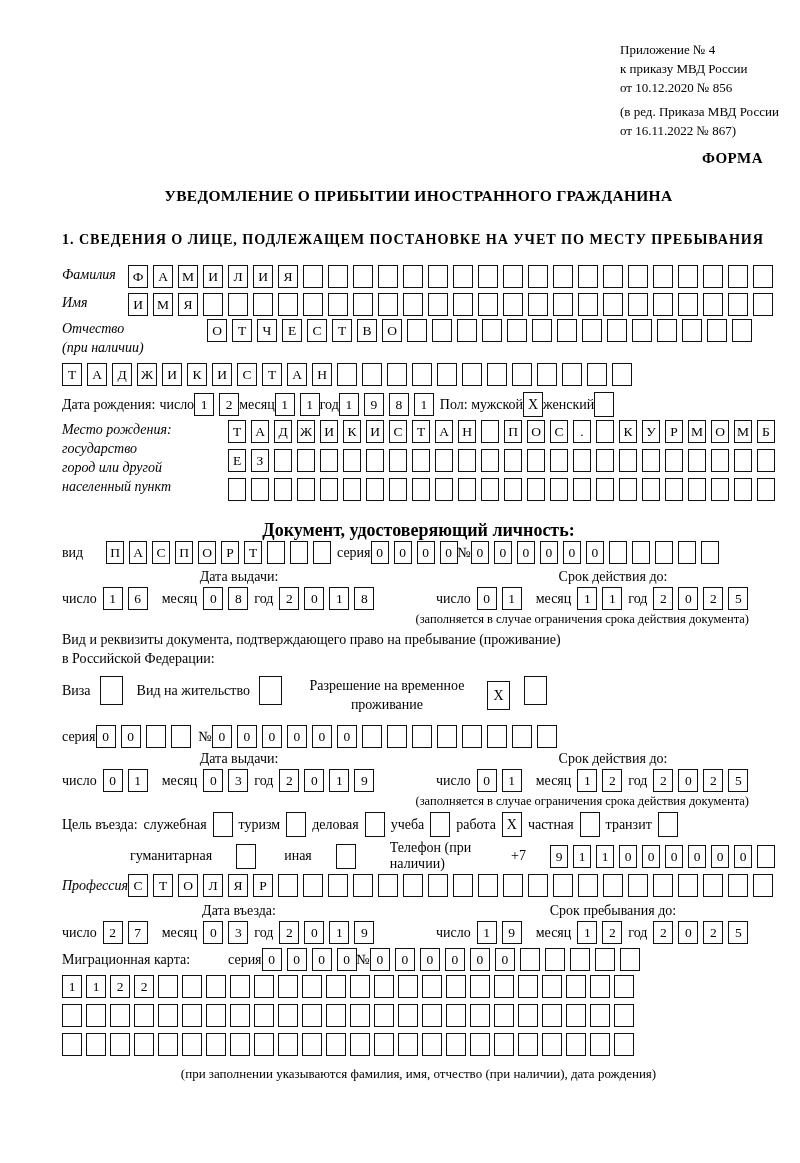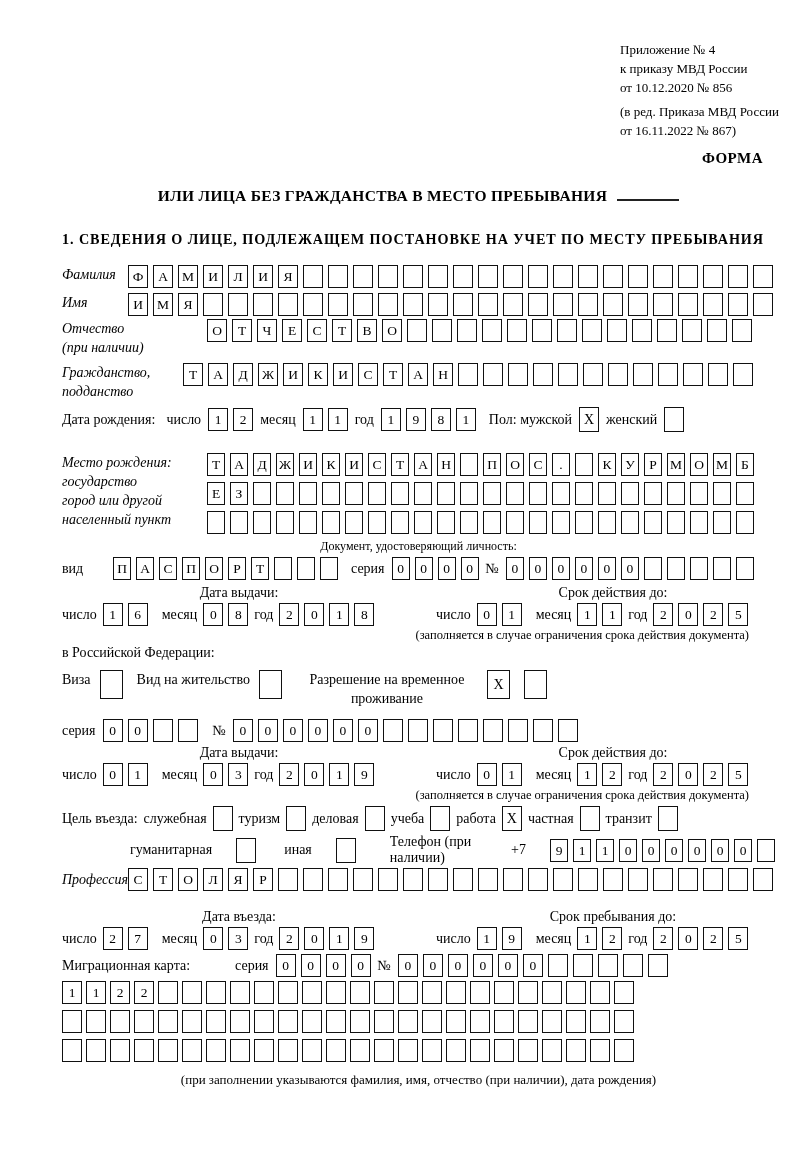--- a/index.html
+++ b/index.html
@@ -24,26 +24,26 @@
     text-align:center; font-size:13.5px; line-height:21px; background:#fff;
   }
   .sm .cell { width:18px; }
   .g4 { gap:4px; } .g4 .cell { width:20px; }
   .cb {
     display:inline-block; width:20px; height:25px; border:1.7px solid #111;
     text-align:center; font-size:14px; line-height:23px; flex-shrink:0; background:#fff;
   }
   .cb-lg { width:23px; height:29px; line-height:27px; }
   .stack { display:flex; flex-direction:column; gap:6px; }
-  .inline { display:flex; align-items:center; gap:7px; font-size:14px; }
+  .inline { display:flex; align-items:center; font-size:14px; }
   .dgroup { width:354px; flex-shrink:0; }
   .dtitle { text-align:center; font-size:14px; line-height:16px; }
   .drow { display:flex; align-items:center; gap:6px; font-size:14px; margin-top:2px; }
   .note { text-align:right; padding-right:26px; font-size:12.5px; line-height:15px; margin-top:2px; }
-  .opt { display:flex; align-items:flex-start; gap:9px; }
+  .opt { display:flex; align-items:center; gap:9px; }
   .opt .ol { font-size:14px; line-height:19px; }
   .center { text-align:center; }
   .introline { font-size:14px; line-height:19px; }
   .rep-note { font-size:13px; line-height:16px; text-align:center; margin-top:4px; }
 </style>
 </head>
 <body>
 
 <div class="page">
 
@@ -53,21 +53,21 @@
     <div>от 10.12.2020 № 856</div>
     <div class="sub">
       <div>(в ред. Приказа МВД России</div>
       <div>от 16.11.2022 № 867)</div>
     </div>
   </div>
 
   <div class="forma">ФОРМА</div>
 
   <div class="title">
-    <div><span>ИЛИ ЛИЦА БЕЗ ГРАЖДАНСТВА В МЕСТО ПРЕБЫВАНИЯ</span><span class="title-blank"></span></div>
+    <div>УВЕДОМЛЕНИЕ О ПРИБЫТИИ ИНОСТРАННОГО ГРАЖДАНИНА</div>
   </div>
 
   <div class="sec1">1. СВЕДЕНИЯ О ЛИЦЕ, ПОДЛЕЖАЩЕМ ПОСТАНОВКЕ НА УЧЕТ ПО МЕСТУ ПРЕБЫВАНИЯ</div>
 
   <div class="frow" style="margin-top:17px;">
     <span class="flabel" style="width:66px;">Фамилия</span>
     <span class="cells">
         <span class="cell">Ф</span>
         <span class="cell">А</span>
         <span class="cell">М</span>
@@ -154,24 +154,20 @@
         <span class="cell"></span>
         <span class="cell"></span>
         <span class="cell"></span>
         <span class="cell"></span>
         <span class="cell"></span>
         <span class="cell"></span>
       </span>
   </div>
 
   <div class="frow" style="margin-top:6px;">
-    <span class="flabel" style="width:121px;">
-      <span style="display:block;">Гражданство,</span>
-      <span style="display:block;">подданство</span>
-    </span>
     <span class="cells">
         <span class="cell">Т</span>
         <span class="cell">А</span>
         <span class="cell">Д</span>
         <span class="cell">Ж</span>
         <span class="cell">И</span>
         <span class="cell">К</span>
         <span class="cell">И</span>
         <span class="cell">С</span>
         <span class="cell">Т</span>
@@ -210,21 +206,21 @@
         <span class="cell">9</span>
         <span class="cell">8</span>
         <span class="cell">1</span>
       </span>
     <span style="margin-left:6px;"><span>Пол:</span> <span>мужской</span></span>
     <span class="cb">X</span>
     <span>женский</span>
     <span class="cb"></span>
   </div>
 
-  <div class="frow" style="margin-top:21px;">
+  <div class="frow" style="margin-top:3px;justify-content:space-between;">
     <span class="flabel" style="width:145px;">
       <span style="display:block;">Место рождения:</span>
       <span style="display:block;">государство</span>
       <span style="display:block;">город или другой</span>
       <span style="display:block;">населенный пункт</span>
     </span>
     <span class="stack">
       <span class="cells sm">
           <span class="cell">Т</span>
           <span class="cell">А</span>
@@ -299,21 +295,21 @@
           <span class="cell"></span>
           <span class="cell"></span>
           <span class="cell"></span>
           <span class="cell"></span>
           <span class="cell"></span>
           <span class="cell"></span>
         </span>
     </span>
   </div>
 
-  <div class="center" style="margin-top:4px; font-weight:normal; font-size:12px; line-height:17px;">Документ, удостоверяющий личность:</div>
+  <div class="center" style="margin-top:21px; font-weight:bold; font-size:18px; line-height:17px;">Документ, удостоверяющий личность:</div>
 
   <div class="inline" style="margin-top:2px;">
     <span style="width:44px;">вид</span>
     <span class="cells sm">
         <span class="cell">П</span>
         <span class="cell">А</span>
         <span class="cell">С</span>
         <span class="cell">П</span>
         <span class="cell">О</span>
         <span class="cell">Р</span>
@@ -388,20 +384,21 @@
               <span class="cell">0</span>
               <span class="cell">2</span>
               <span class="cell">5</span>
             </span>
         </div>
       </div>
     </div>
     <div class="note">(заполняется в случае ограничения срока действия документа)</div>
   </div>
 
+  <div class="introline" style="margin-top:3px;">Вид и реквизиты документа, подтверждающего право на пребывание (проживание)</div>
   <div class="introline">в Российской Федерации:</div>
 
   <div class="frow" style="margin-top:8px; gap:14px;">
     <div class="opt">
       <span class="ol">Виза</span>
       <span class="cb cb-lg"></span>
     </div>
     <div class="opt">
       <span class="ol">Вид на жительство</span>
       <span class="cb cb-lg"></span>
@@ -556,21 +553,21 @@
         <span class="cell"></span>
         <span class="cell"></span>
         <span class="cell"></span>
         <span class="cell"></span>
         <span class="cell"></span>
         <span class="cell"></span>
         <span class="cell"></span>
       </span>
   </div>
 
-  <div style="margin-top:18px;">
+  <div style="margin-top:6px;">
     <div class="frow">
       <div class="dgroup">
         <div class="dtitle">Дата въезда:</div>
         <div class="drow">
           <span>число</span>
           <span class="cells">
               <span class="cell">2</span>
               <span class="cell">7</span>
             </span>
           <span style="margin-left:8px;">месяц</span>

